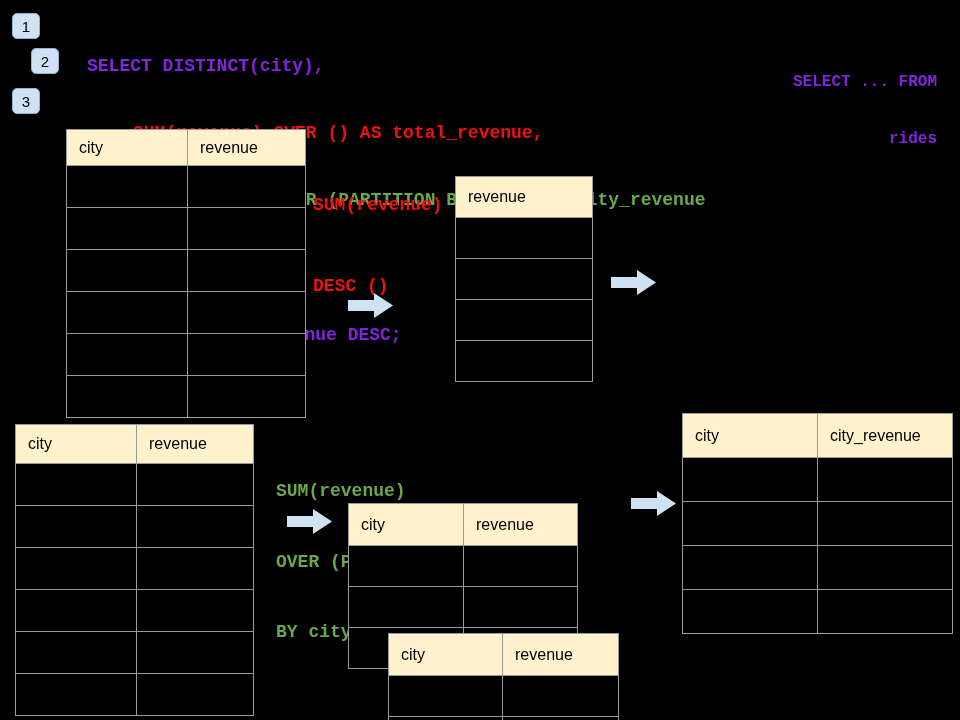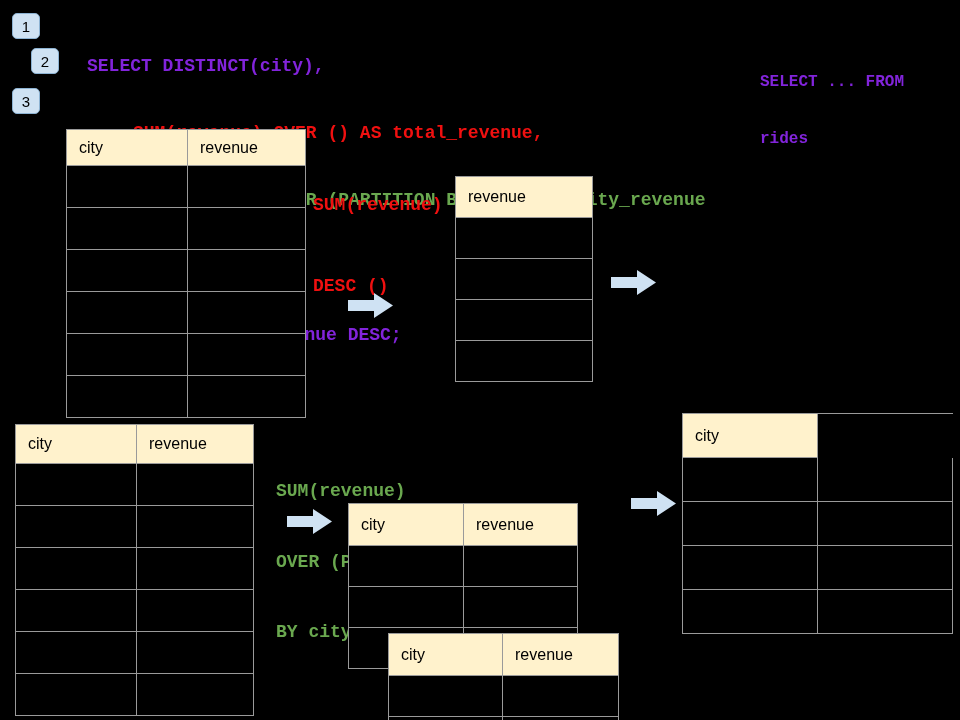--- a/index.html
+++ b/index.html
@@ -7,21 +7,21 @@
          font-family:"Liberation Sans",sans-serif;}
 
   
   .mono{font-family:"Liberation Mono","DejaVu Sans Mono",monospace;font-weight:bold;white-space:pre;}
   .code-block{position:absolute;left:87px;top:10px;font-size:18px;line-height:22.4px;}
   .purple{color:#8224DB;}
   .red{color:#F01010;}
   .green{color:#6AA84F;}
   .ind1{padding-left:46px;}
   .ind2{padding-left:23px;}
-  .side-note{position:absolute;left:760px;top:35px;font-size:16px;line-height:19px;}
+  .side-note{position:absolute;left:793px;top:35px;font-size:16px;line-height:19px;text-align:right;}
   .label-total{position:absolute;left:313px;top:138px;font-size:18px;line-height:27px;}
   .label-partition{position:absolute;left:276px;top:433px;font-size:18px;line-height:23.5px;}
 
   
   .badge{position:absolute;width:28px;height:26px;box-sizing:border-box;
          background:#CFE2F3;border:1px solid #8DB3D3;border-radius:5px;
          color:#000;font-size:15px;display:flex;align-items:center;justify-content:center;}
   .badge1{left:12px;top:13px;}
   .badge2{left:31px;top:48px;}
   .badge3{left:12px;top:88px;}
@@ -203,20 +203,21 @@
       </div>
     <div class="tr trow">
         <div class="cell c0"></div>
         <div class="cell c1"></div>
       </div>
   </div>
 
   <div class="tbl" id="t6">
     <div class="tr thead">
       <div class="cell th c0">city</div>
+      <div class="cell th c1">city_revenue</div>
     </div>
     <div class="tr trow">
         <div class="cell c0"></div>
         <div class="cell c1"></div>
       </div>
     <div class="tr trow">
         <div class="cell c0"></div>
         <div class="cell c1"></div>
       </div>
     <div class="tr trow">

